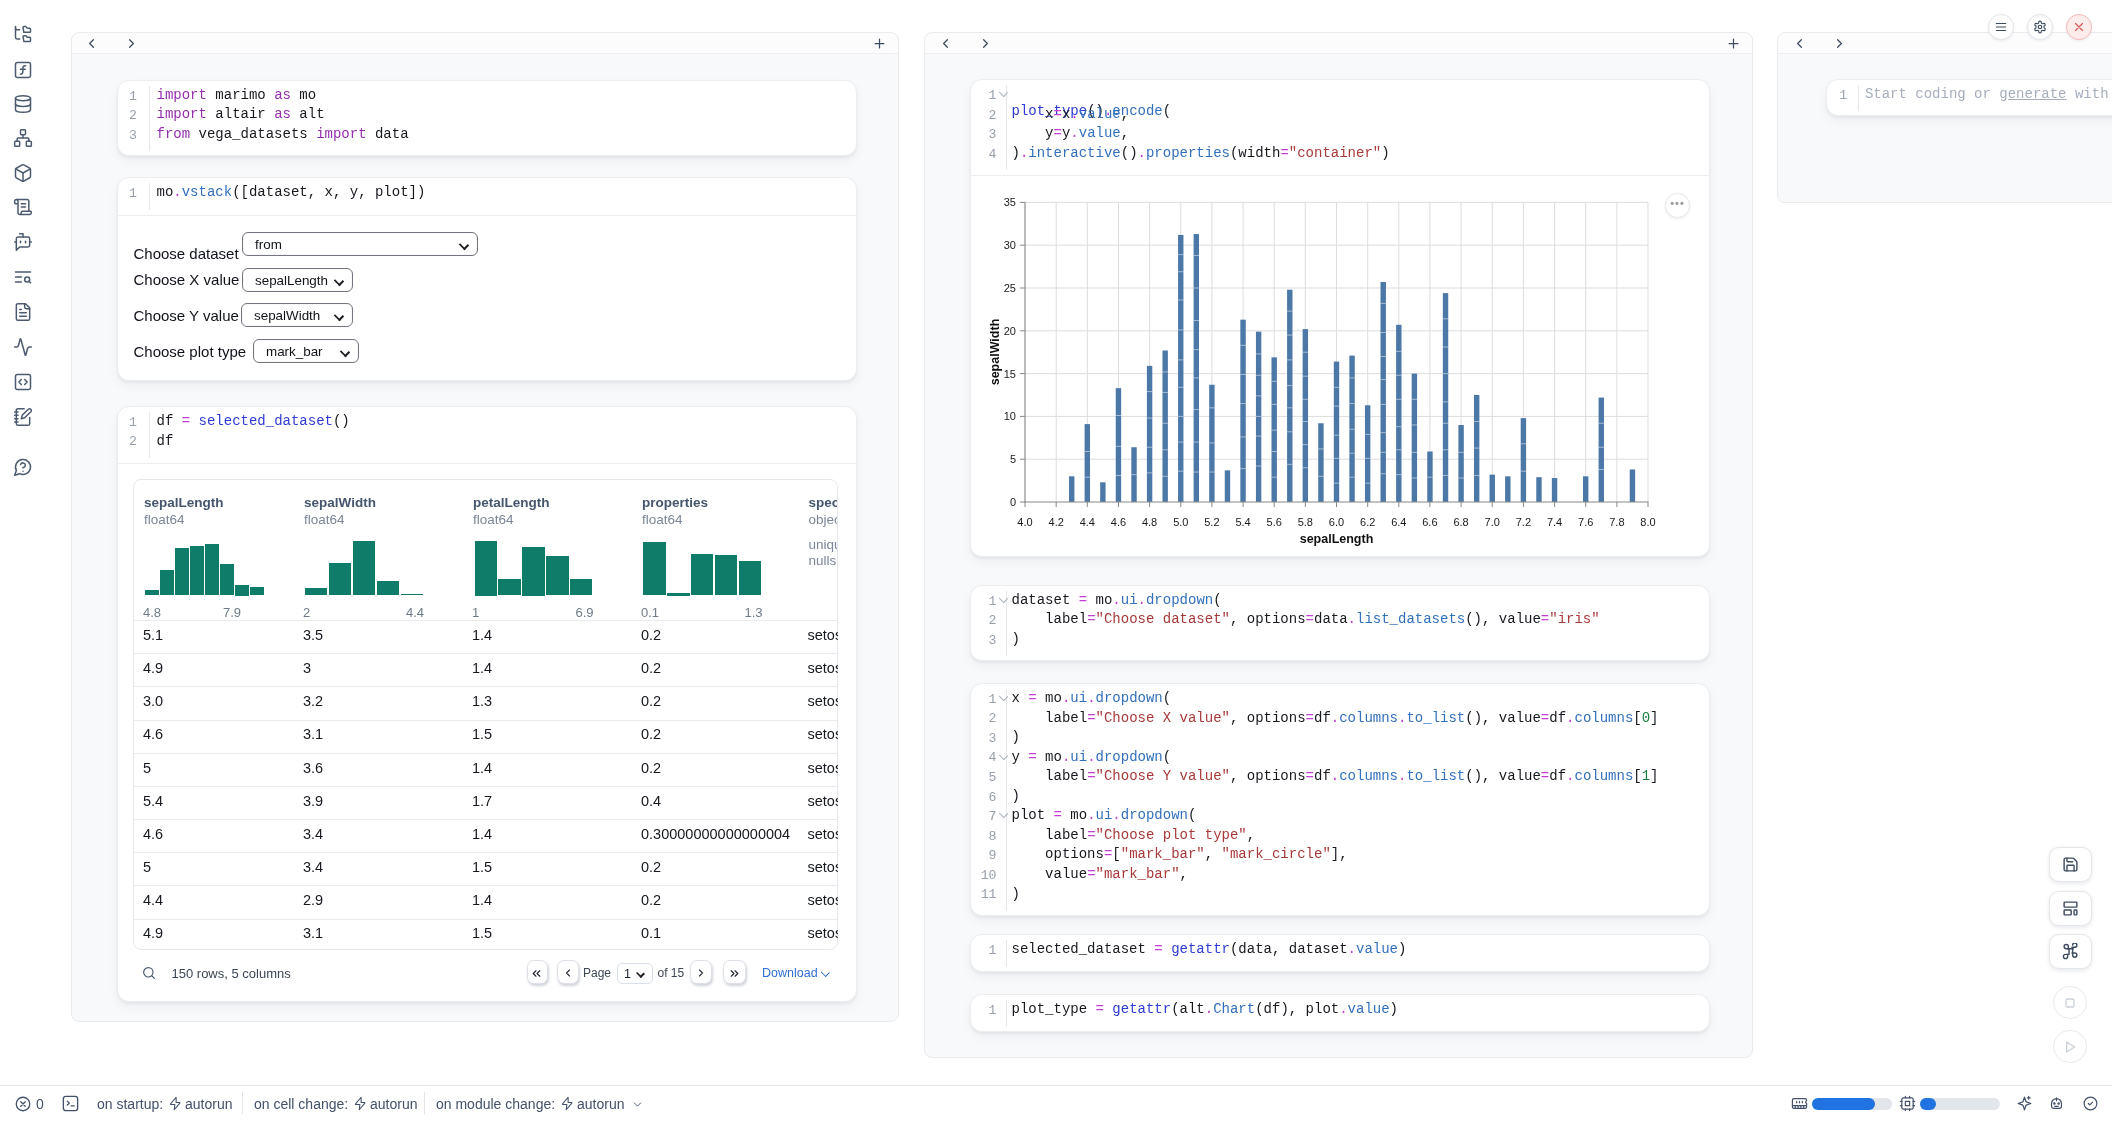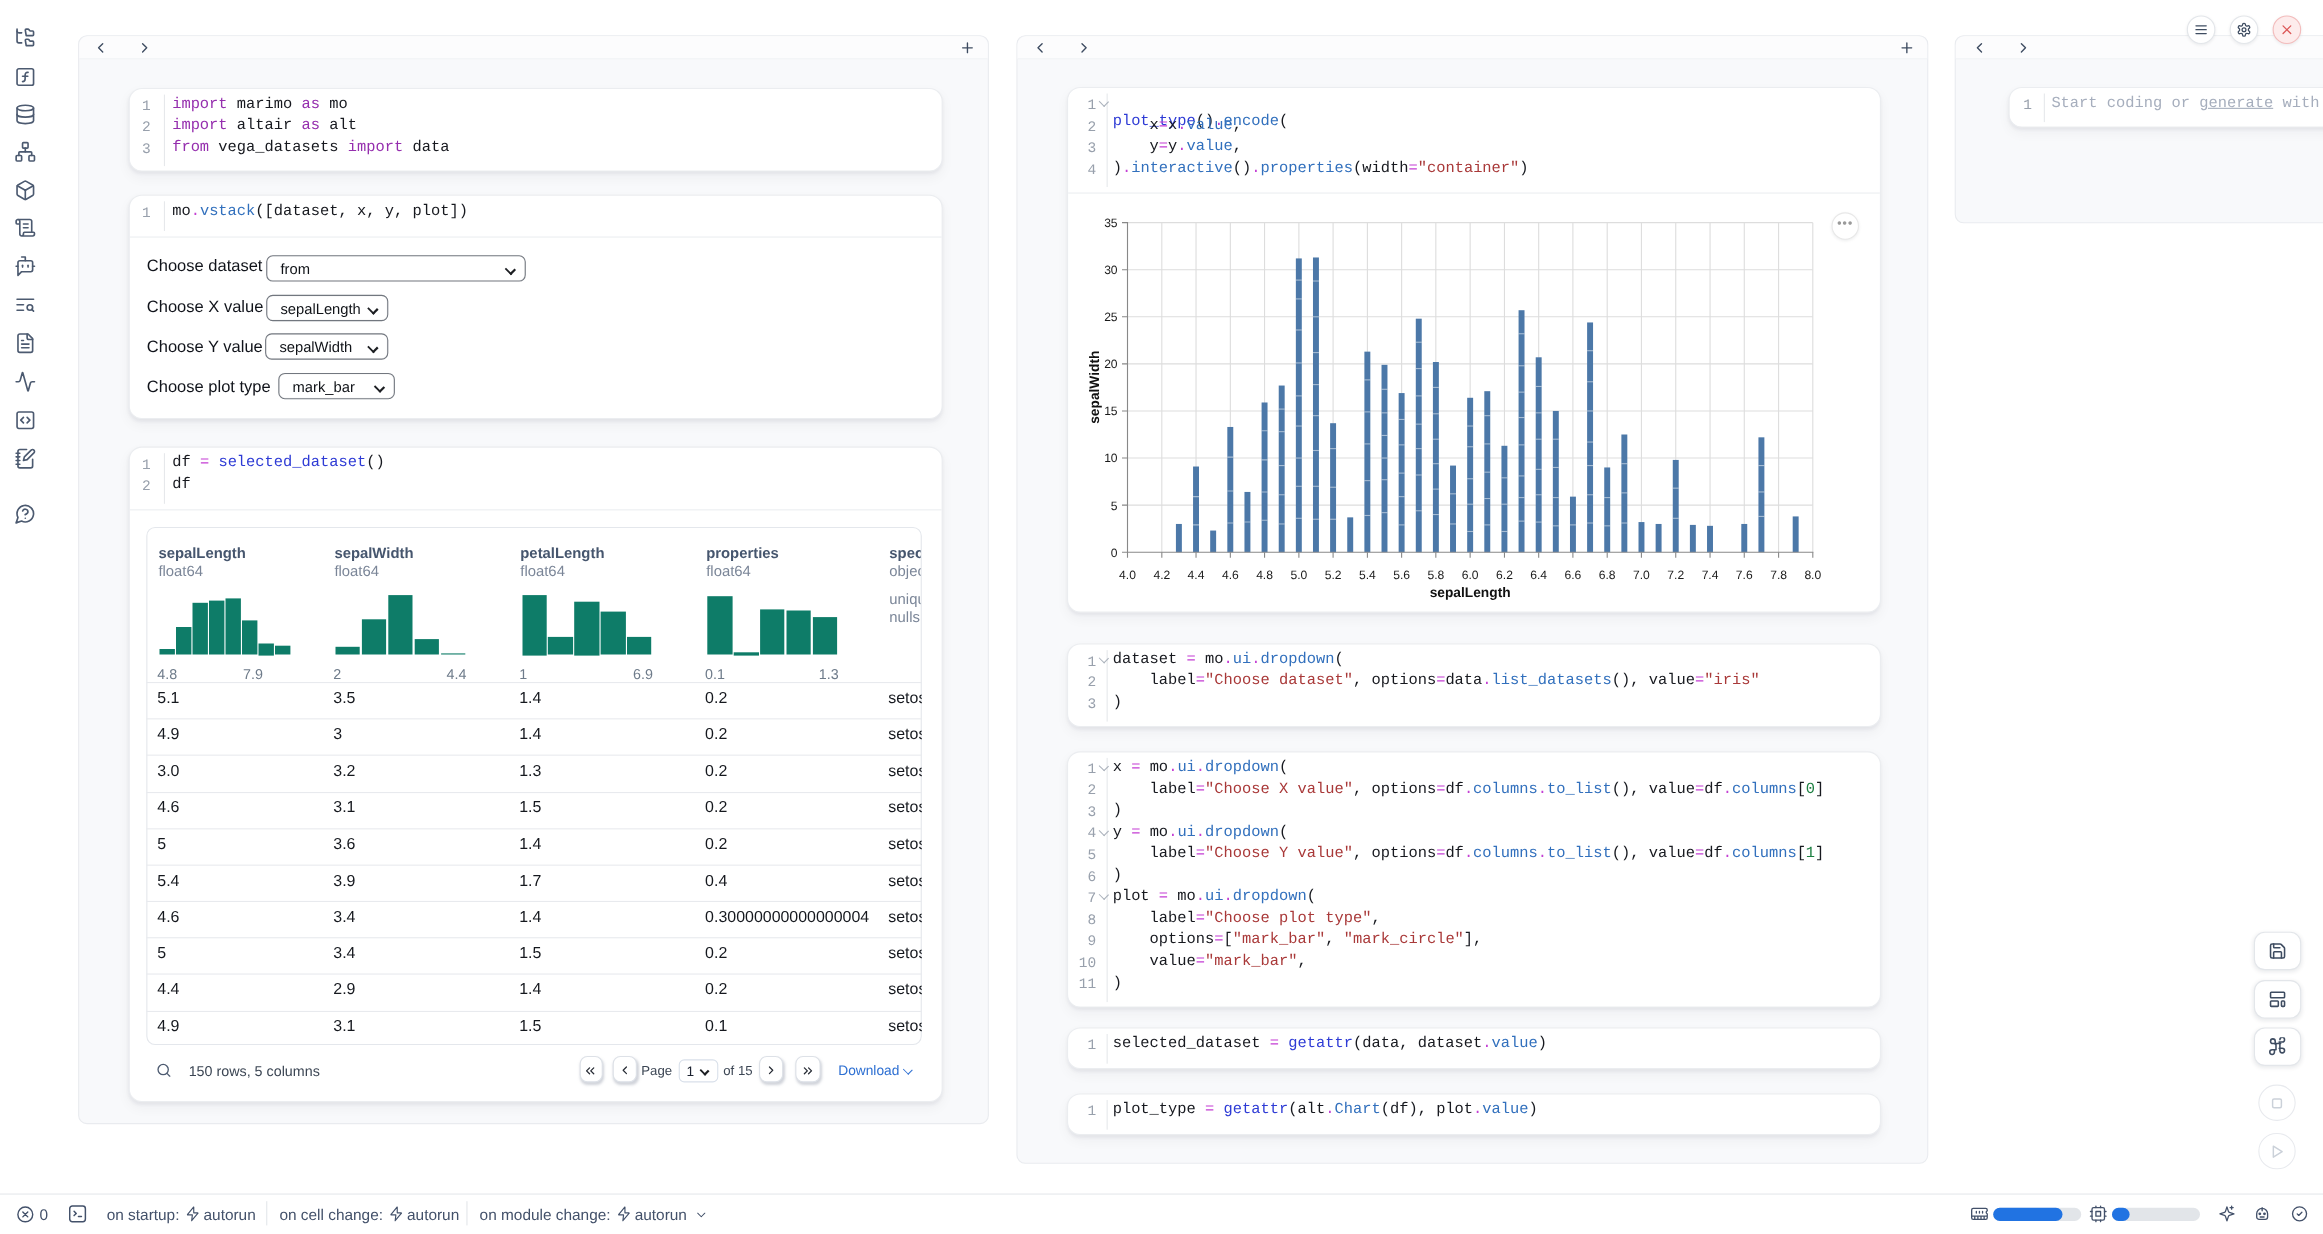--- a/index.html
+++ b/index.html
@@ -153,21 +153,21 @@
 <div class="co" style="left:156.5px;top:86.7px"><i class="k">import</i> marimo <i class="k">as</i> mo</div>
 <div class="no" style="left:107.0px;top:108.0px">2</div>
 <div class="co" style="left:156.5px;top:106.2px"><i class="k">import</i> altair <i class="k">as</i> alt</div>
 <div class="no" style="left:107.0px;top:127.6px">3</div>
 <div class="co" style="left:156.5px;top:125.8px"><i class="k">from</i> vega_datasets <i class="k">import</i> data</div>
 <div class="cell" style="left:117px;top:177.2px;width:739.5px;height:203.8px"></div>
 <div class="gl" style="left:149.0px;top:183.2px;height:26.5px"></div>
 <div class="no" style="left:107.0px;top:186.0px">1</div>
 <div class="co" style="left:156.5px;top:184.2px">mo<i class="o">.</i><i class="f">vstack</i>([dataset, x, y, plot])</div>
 <div class="divd" style="left:118px;top:214.7px;width:737.5px"></div>
-<div class="lbl" style="left:133.5px;top:233px">Choose dataset</div>
+<div class="lbl" style="left:133.5px;top:245px">Choose dataset</div>
 <div class="sel" style="left:242.0px;top:231.5px;width:236.0px">
       <b>from</b>
       <span class="selch"></span>
     </div>
 <div class="lbl" style="left:133.5px;top:271.3px">Choose X value</div>
 <div class="sel" style="left:242.0px;top:267.8px;width:111.0px">
       <b>sepalLength</b>
       <span class="selch"></span>
     </div>
 <div class="lbl" style="left:133.5px;top:306.8px">Choose Y value</div>
@@ -284,21 +284,21 @@
         <div class="rb" style="left:133px;top:885.3px;width:704.5px"></div>
         <div class="tv" style="left:143.0px;top:925.2px">4.9</div>
         <div class="tv" style="left:303.0px;top:925.2px">3.1</div>
         <div class="tv" style="left:472.0px;top:925.2px">1.5</div>
         <div class="tv" style="left:641.0px;top:925.2px">0.1</div>
         <div class="tv" style="left:807.5px;top:925.2px">setosa</div>
         <div class="rb" style="left:133px;top:918.5px;width:704.5px"></div>
       </div>
 <div style="position:absolute;left:-133.0px;top:-478.6px">
         <div class="mm" style="left:143.0px;top:605.0px">4.8</div>
-        <div class="mm" style="left:210px;top:605.0px;width:40px;text-align:center">7.9</div>
+        <div class="mm" style="left:223px;top:605.0px;width:40px;text-align:left">7.9</div>
         <div class="mm" style="left:303.0px;top:605.0px">2</div>
         <div class="mm" style="left:384.0px;top:605.0px;width:40px;text-align:right">4.4</div>
         <div class="mm" style="left:472.0px;top:605.0px">1</div>
         <div class="mm" style="left:553.5px;top:605.0px;width:40px;text-align:right">6.9</div>
         <div class="mm" style="left:641.0px;top:605.0px">0.1</div>
         <div class="mm" style="left:722.5px;top:605.0px;width:40px;text-align:right">1.3</div>
       </div>
 </div>
 <svg class="icn" style="left:141.0px;top:965.0px" width="16" height="16" viewBox="0 0 24 24">
       <circle cx="11" cy="11" r="7"></circle>

